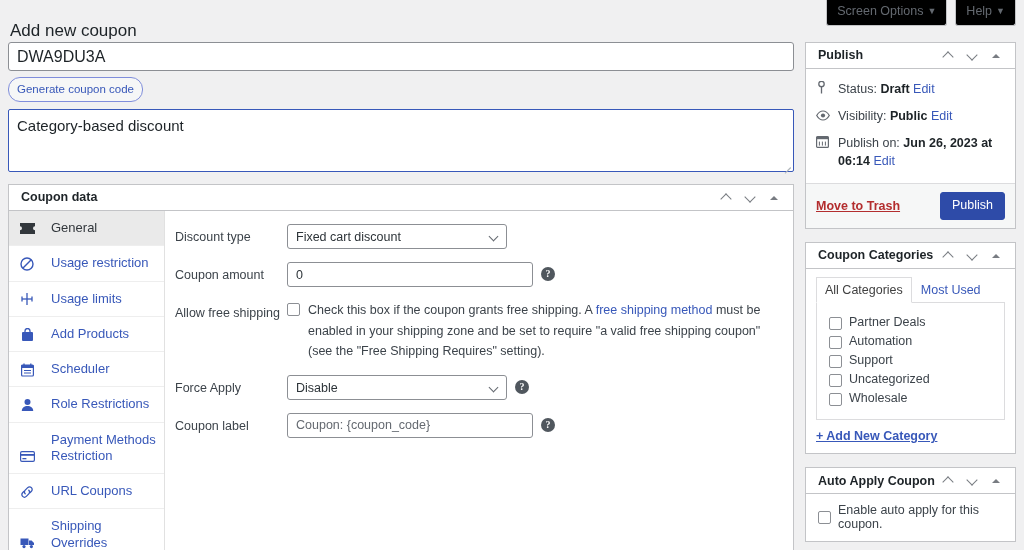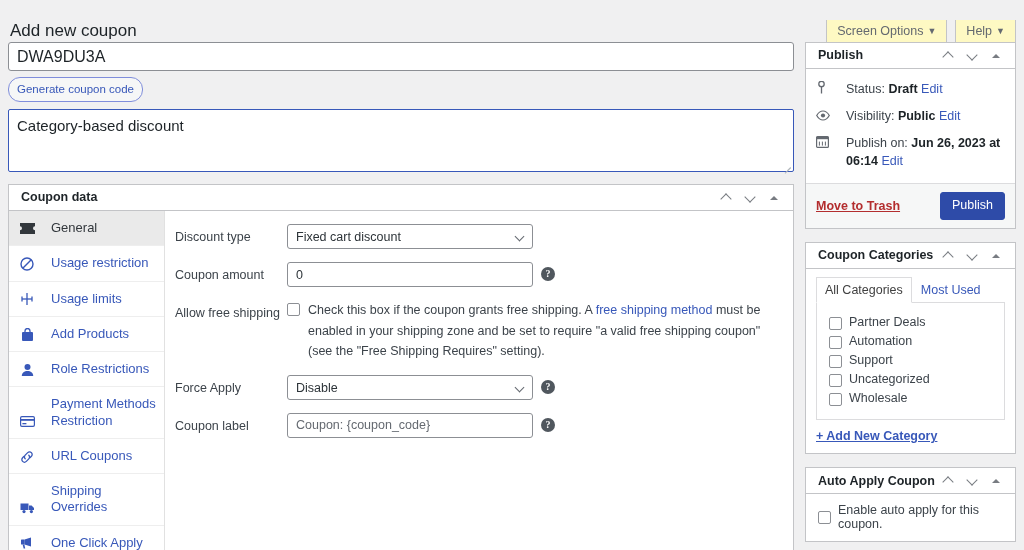--- a/index.html
+++ b/index.html
@@ -13,31 +13,30 @@
     color: #3c434a;
   }
   .page { position: relative; width: 1024px; height: 550px; }
 
   
   .topbar {
     position: absolute; top: 0; right: 8px;
     display: flex; gap: 8px; align-items: flex-start;
   }
   .screen-tab {
-    background: #fef9c3;
+    background: #000000;
     border: 1px solid #c3c4c7;
     border-top: none;
     border-radius: 0 0 3px 3px;
-    padding: 3px 10px 12px 10px;
+    padding: 3px 10px 4px 10px;
     font-size: 12.5px;
     color: #646970;
     line-height: 1.4;
     cursor: pointer;
     white-space: nowrap;
-    margin-top: 20px;
   }
   .caret-down { font-size: 9px; margin-left: 4px; position: relative; top: -1px; }
 
   
   .page-title {
     position: absolute; top: 9px; left: 10px;
     font-size: 17px;
     font-weight: 400;
     color: #1d2327;
     line-height: 1.3;
@@ -197,21 +196,21 @@
     font-size: 12.5px;
     font-family: "Liberation Sans", sans-serif;
     color: #2c3338;
     background: #fff;
     border: 1px solid #8c8f94;
     border-radius: 3px;
     outline: none;
     line-height: 21px;
   }
   .fld-input.placeholder { color: #646970; }
-  .select-wrap { position: relative; width: 246px; text-decoration: underline; }
+  .select-wrap { position: relative; width: 220px; text-decoration: underline; }
   .select-wrap .fld-select {
     width: 100%;
     appearance: none;
     -webkit-appearance: none;
     padding-right: 24px;
   }
   .sel-arrow {
     position: absolute; right: 9px; top: 9px;
     width: 8px; height: 8px;
     pointer-events: none;
@@ -255,21 +254,21 @@
 
   
   .side-col {
     position: absolute;
     top: 42px; right: 8px; width: 211px;
   }
   .side-col .postbox { margin-top: 0; margin-bottom: 13px; }
 
   .publish-rows { padding: 7px 10px 8px 10px; }
   .pub-row {
-    display: flex; align-items: flex-start; gap: 15px;
+    display: flex; align-items: flex-start; gap: 7px;
     padding: 4px 0 4px 0;
     font-size: 12.5px;
     color: #3c434a;
     line-height: 1.45;
   }
   .pub-row b { color: #1d2327; }
   .pub-row a { color: #3858b9; }
   .pub-ico { flex: 0 0 15px; width: 15px; padding-top: 1px; color: #646970; }
   .pub-major {
     display: flex; align-items: center; justify-content: space-between;
@@ -436,20 +435,33 @@
           <div class="cd-tab">
             <span class="tab-ico">
               <svg width="13" height="14" viewBox="0 0 13 14">
                   <path d="M4 4V3a2.5 2.5 0 015 0v1" fill="none" stroke="#3858b9" stroke-width="1.3"></path>
                   <rect x="1" y="4" width="11" height="9" rx="1" fill="#3858b9"></rect>
                 </svg>
             </span>
             <span>Add Products</span>
           </div>
 
+          <div class="cd-tab">
+            <span class="tab-ico">
+              <svg width="13" height="14" viewBox="0 0 13 14">
+                  <rect x="0.6" y="2" width="11.8" height="11" rx="1" fill="none" stroke="#3858b9" stroke-width="1.2"></rect>
+                  <rect x="0.6" y="2" width="11.8" height="3" fill="#3858b9"></rect>
+                  <line x1="3" y1="0.5" x2="3" y2="3" stroke="#3858b9" stroke-width="1.3"></line>
+                  <line x1="9.8" y1="0.5" x2="9.8" y2="3" stroke="#3858b9" stroke-width="1.3"></line>
+                  <line x1="3" y1="7.5" x2="10" y2="7.5" stroke="#3858b9" stroke-width="1"></line>
+                  <line x1="3" y1="10" x2="10" y2="10" stroke="#3858b9" stroke-width="1"></line>
+                </svg>
+            </span>
+            <span>Scheduler</span>
+          </div>
 
           <div class="cd-tab">
             <span class="tab-ico">
               <svg width="13" height="14" viewBox="0 0 13 14">
                   <circle cx="6.5" cy="4" r="3" fill="#3858b9"></circle>
                   <path d="M0.8 13c0-3.2 2.6-5 5.7-5s5.7 1.8 5.7 5z" fill="#3858b9"></path>
                 </svg>
             </span>
             <span>Role Restrictions</span>
           </div>

